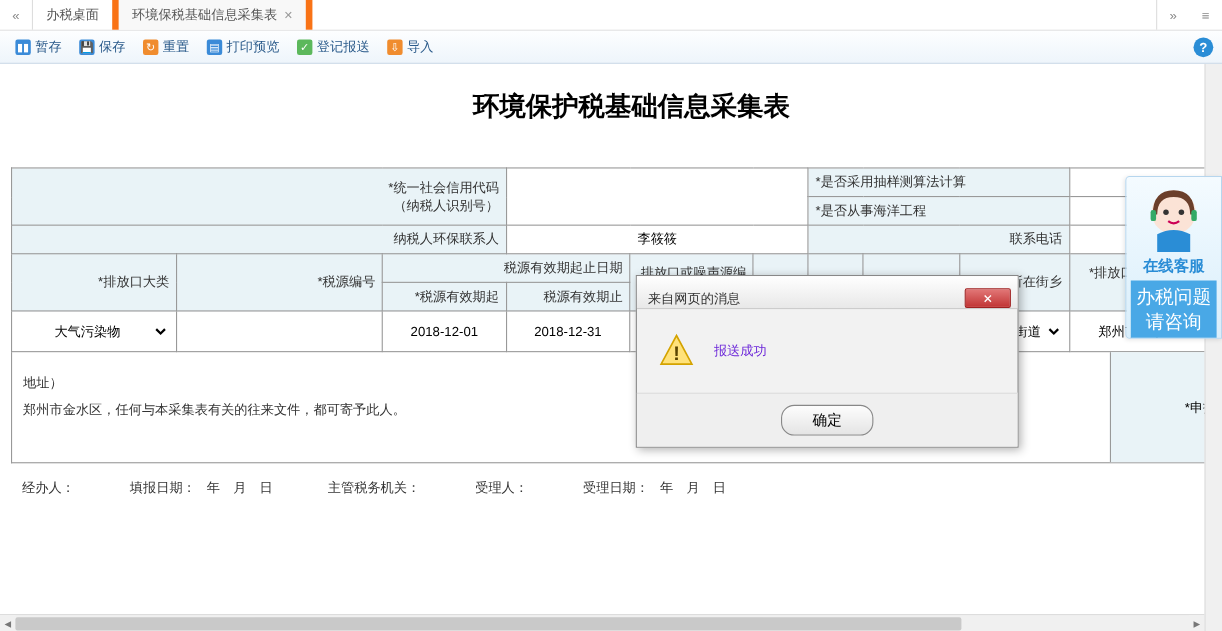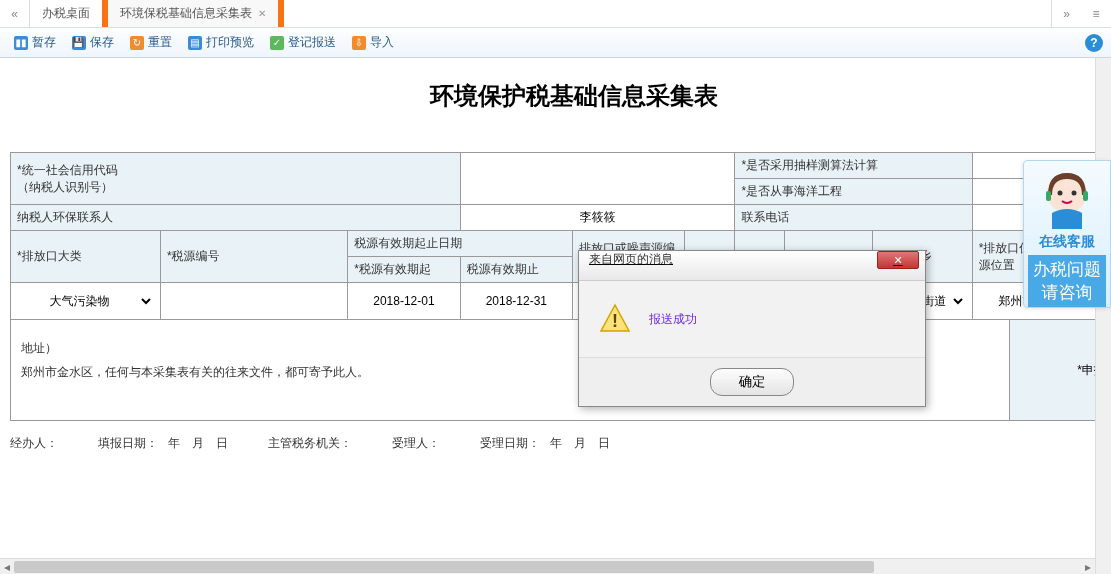--- a/index.html
+++ b/index.html
@@ -22,35 +22,35 @@
 .ic-green { background: #5cb85c; }
 .help { margin-left: auto; width: 18px; height: 18px; border-radius: 50%; background: #2a8dd6; color: #fff; display: flex; align-items: center; justify-content: center; font-weight: bold; cursor: pointer; }
 
 
 .content { position: relative; height: calc(574px - 58px); overflow: auto; }
 .page-title { font-family: Liberation Sans, sans-serif; font-size: 24px; font-weight: bold; text-align: center; padding: 22px 0 40px; margin-left: 37px; }
 
 
 .formgrid { border-collapse: collapse; width: 1200px; margin-left: 10px; }
 .formgrid th, .formgrid td { border: 1px solid #999; padding: 4px 6px; font-size: 12px; background: #fff; }
-.formgrid th { background: #e9f3f7; font-weight: normal; text-align: left; color: #333; }
+.formgrid th { background: #e9f3f7; font-weight: normal; text-align: right; color: #333; }
 .formgrid td { text-align: center; }
 .dcell { padding: 0; }
 .dcell select, .dcell input { width: 100%; height: 28px; border: none; text-align: center; font-size: 12px; background: #fff; }
 
 .addr-block { border: 1px solid #999; border-top: none; margin-left: 10px; width: 1200px; display: flex; }
 .addr-left { flex: 1; padding: 16px 10px; color: #333; line-height: 2; }
 .addr-right { width: 200px; border-left: 1px solid #999; background: #e9f3f7; display: flex; align-items: center; justify-content: center; }
 
 .footer-row { margin: 14px 10px 30px; width: 1200px; display: flex; gap: 40px; color: #333; }
-.footer-row .fi { display: flex; gap: 10px; }
+.footer-row .fi { display: flex; gap: 10px; margin-left: 10px; }
 
 
 .modal { position: absolute; left: 578px; top: 250px; width: 348px; background: #f2f2f2; border: 1px solid #888; box-shadow: 2px 2px 8px rgba(0,0,0,0.3); }
-.modal-title { height: 30px; background: linear-gradient(#fff,#e8e8e8); border-bottom: 1px solid #ccc; display: flex; align-items: flex-start; padding: 0 6px 0 10px; text-decoration: underline; }
+.modal-title { height: 30px; background: linear-gradient(#fff,#e8e8e8); border-bottom: 1px solid #ccc; display: flex; align-items: flex-end; padding: 0 6px 0 10px; }
 .modal-title span { flex: 1; color: #333; }
 .modal-close { width: 42px; height: 18px; background: linear-gradient(#e27777,#c13535); border: 1px solid #a02020; border-radius: 2px; color: #fff; display: flex; align-items: center; justify-content: center; font-size: 11px; cursor: pointer; }
 .modal-body { padding: 22px 20px; display: flex; align-items: center; gap: 18px; }
 .warn-ic { width: 32px; height: 32px; position: relative; }
 .warn-ic svg { width: 32px; height: 32px; }
 .modal-msg { color: #6d28d9; }
 .modal-foot { padding: 10px; text-align: center; border-top: 1px solid #ddd; background: #efefef; }
 .modal-ok { padding: 4px 28px; border: 1px solid #888; background: linear-gradient(#fdfdfd,#e4e4e4); border-radius: 12px; cursor: pointer; }
 
 

